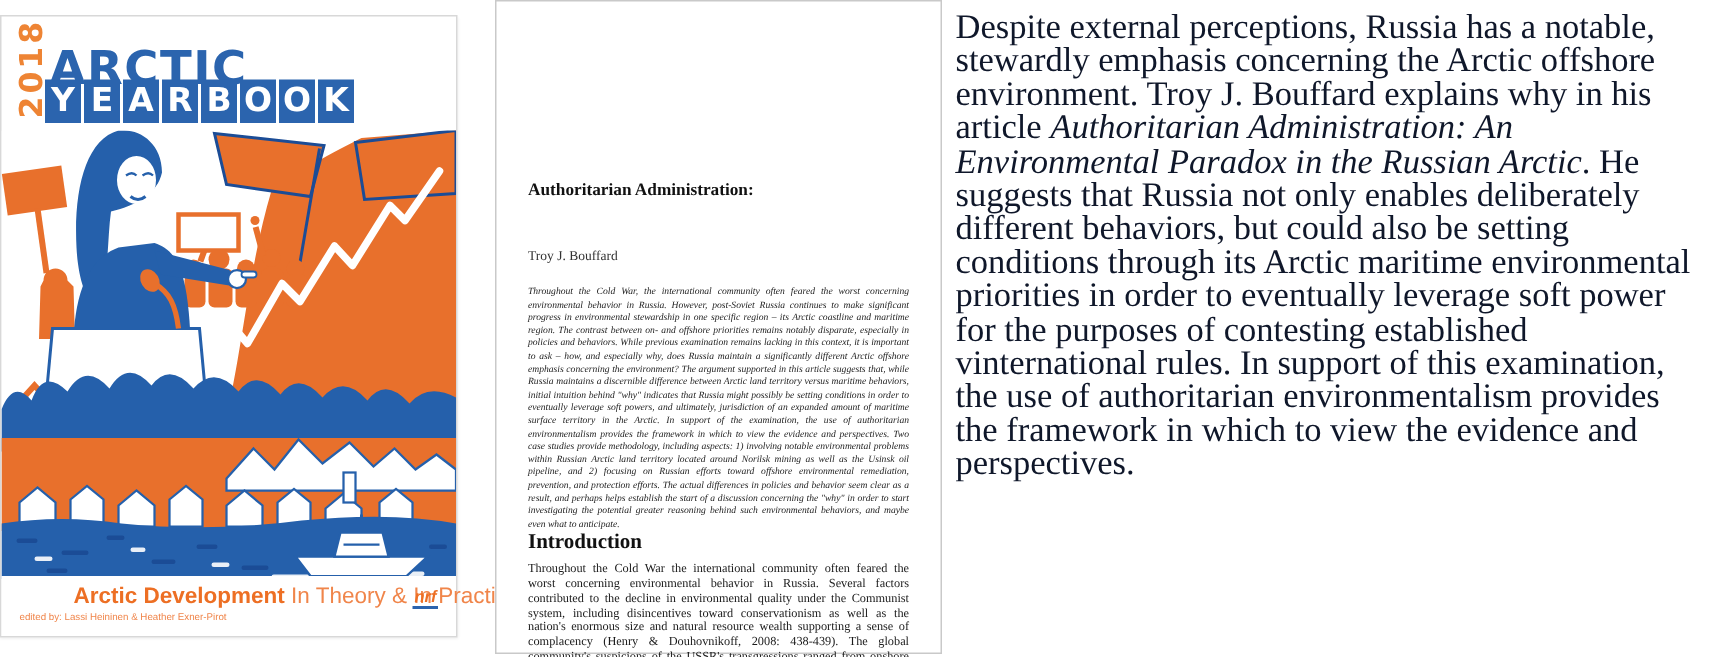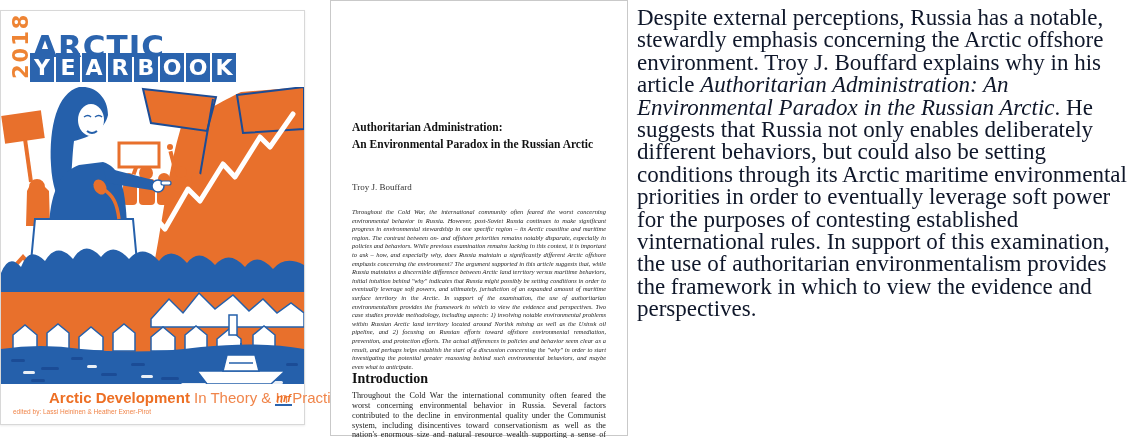--- a/index.html
+++ b/index.html
@@ -188,21 +188,20 @@
     </div>
     <div class="cf-edited">edited by: Lassi Heininen &amp; Heather Exner-Pirot</div>
     <div class="nrf-logo">nrf</div>
   </div>
 </div>
 
 <div class="paper-page">
   <div class="paper-inner">
     <div class="paper-title">
       <div>Authoritarian Administration:</div>
-      <div>An Environmental Paradox in the Russian Arctic</div>
     </div>
     <div class="paper-author">Troy J. Bouffard</div>
     <div class="paper-abstract">Throughout the Cold War, the international community often feared the worst concerning environmental behavior in Russia. However, post-Soviet Russia continues to make significant progress in environmental stewardship in one specific region – its Arctic coastline and maritime region. The contrast between on- and offshore priorities remains notably disparate, especially in policies and behaviors. While previous examination remains lacking in this context, it is important to ask – how, and especially why, does Russia maintain a significantly different Arctic offshore emphasis concerning the environment? The argument supported in this article suggests that, while Russia maintains a discernible difference between Arctic land territory versus maritime behaviors, initial intuition behind "why" indicates that Russia might possibly be setting conditions in order to eventually leverage soft powers, and ultimately, jurisdiction of an expanded amount of maritime surface territory in the Arctic. In support of the examination, the use of authoritarian environmentalism provides the framework in which to view the evidence and perspectives. Two case studies provide methodology, including aspects: 1) involving notable environmental problems within Russian Arctic land territory located around Norilsk mining as well as the Usinsk oil pipeline, and 2) focusing on Russian efforts toward offshore environmental remediation, prevention, and protection efforts. The actual differences in policies and behavior seem clear as a result, and perhaps helps establish the start of a discussion concerning the "why" in order to start investigating the potential greater reasoning behind such environmental behaviors, and maybe even what to anticipate.</div>
     <div class="paper-heading">Introduction</div>
     <div class="paper-body">Throughout the Cold War the international community often feared the worst concerning environmental behavior in Russia. Several factors contributed to the decline in environmental quality under the Communist system, including disincentives toward conservationism as well as the nation's enormous size and natural resource wealth supporting a sense of complacency (Henry &amp; Douhovnikoff, 2008: 438-439). The global community's suspicions of the USSR's transgressions ranged from onshore oil and mining issues to severe air pollution through nuclear-related</div>
 
   </div>
 </div>
 
 <div class="summary">

